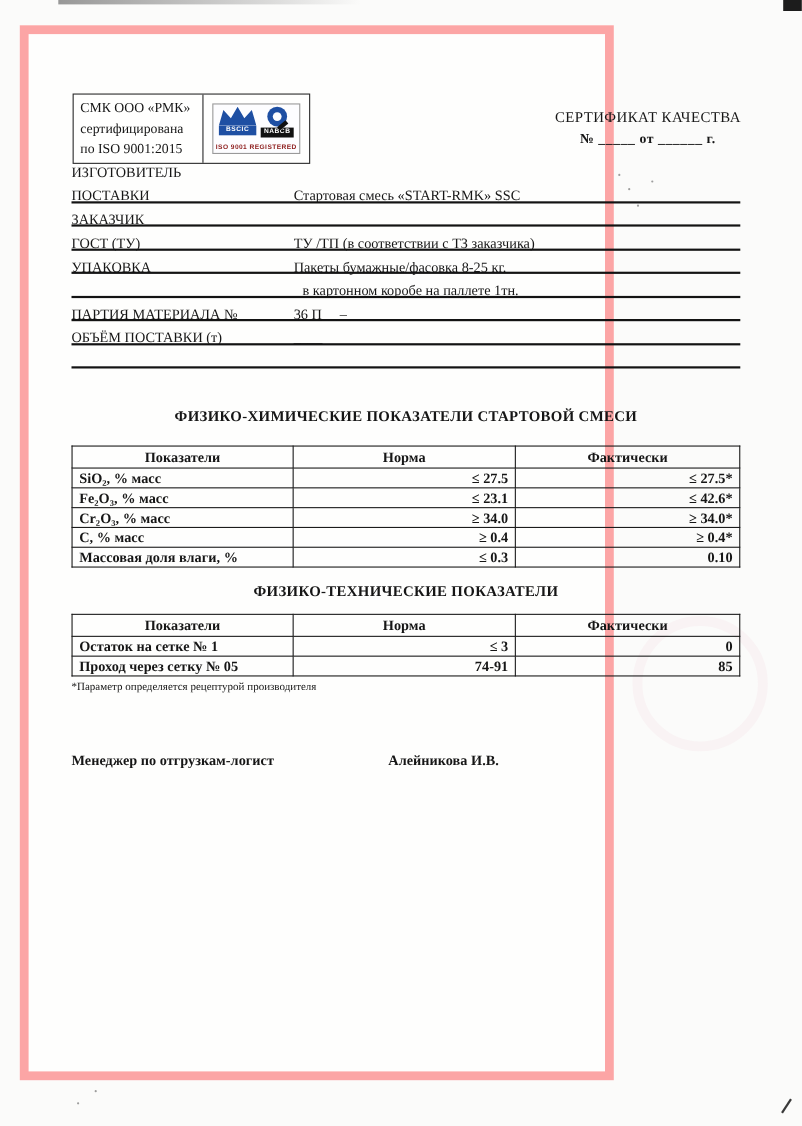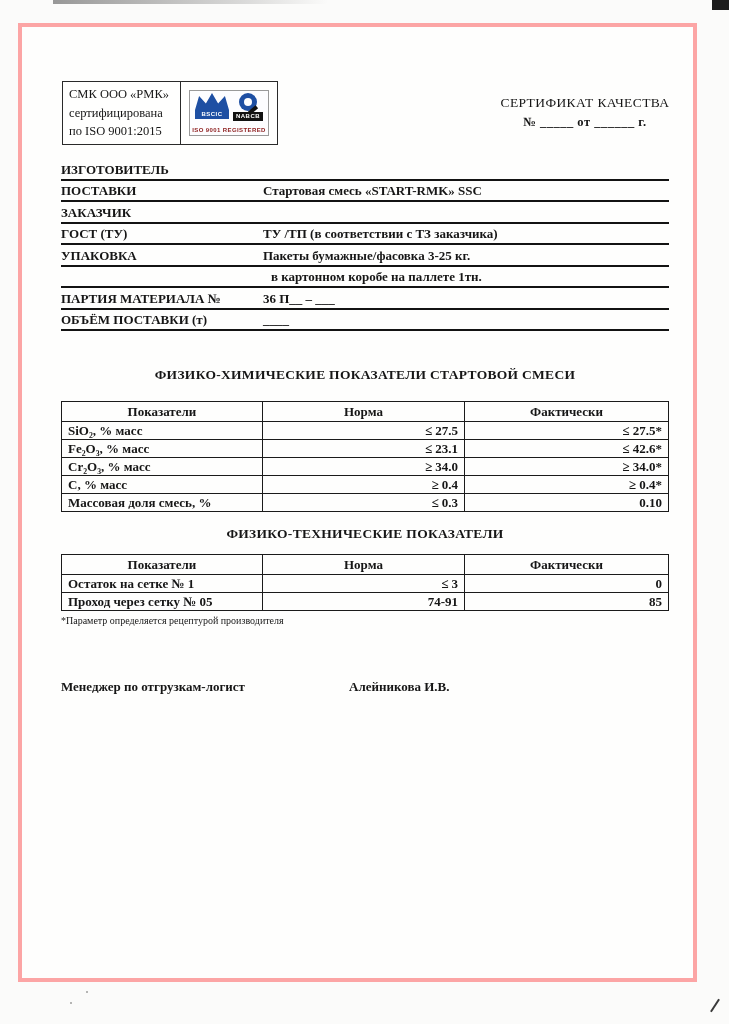--- a/index.html
+++ b/index.html
@@ -4,22 +4,22 @@
 <style>
   html,body{margin:0;padding:0;}
   body{
     width:729px;height:1024px;position:relative;overflow:hidden;
     background:#fbfbfa;
     font-family:"Liberation Serif","DejaVu Serif",serif;
     color:#161616;
   }
   
   .page{
-    position:absolute;left:18px;top:23px;width:679px;height:959px;
-    background:#fefefd;border:4px solid #fca5a5;box-sizing:border-box;
+    position:absolute;left:18px;top:23px;width:540px;height:959px;
+    background:#fefefd;border:8px solid #fca5a5;box-sizing:border-box;
   }
   
   .edge-top{position:absolute;left:53px;top:0;width:275px;height:4px;
     background:linear-gradient(90deg,rgba(70,70,70,.55),rgba(120,120,120,.25) 70%,transparent);}
   .corner-chip{position:absolute;right:0;top:0;width:17px;height:10px;background:#1c1c1c;}
   .bottom-slash{position:absolute;left:714px;top:998px;width:2px;height:15px;
     background:#3a3a3a;transform:rotate(33deg);}
   .speck{position:absolute;width:2px;height:2px;border-radius:50%;background:rgba(80,80,80,.55);}
   
   .stain{position:absolute;border-radius:50%;pointer-events:none;}
@@ -60,21 +60,21 @@
   .badge-bottom{position:absolute;left:0;right:0;bottom:1px;text-align:center;
     font-family:"Liberation Sans","DejaVu Sans",sans-serif;font-size:6px;font-weight:bold;
     color:#8b1a1a;letter-spacing:.4px;line-height:7px;}
   
   .titleblock{position:absolute;left:448px;top:68px;width:230px;text-align:center;}
   .doc-title{font-size:13.5px;letter-spacing:.4px;}
   .doc-number{font-size:12.5px;font-weight:bold;margin-top:4px;letter-spacing:.5px;}
   
   .fields{position:absolute;left:39px;top:132px;width:608px;}
   .frow{display:flex;align-items:flex-end;height:21.5px;border-bottom:2.2px solid #131313;
-    font-weight:bold;font-size:13px;box-sizing:border-box;padding-bottom:1px;}
+    font-weight:normal;font-size:13px;box-sizing:border-box;padding-bottom:18px;}
   .flabel{flex:0 0 202px;white-space:nowrap;}
   .fvalue{flex:1;white-space:nowrap;}
   .frow:nth-child(6) .fvalue{padding-left:8px;}
   
   .sec-title{position:absolute;left:39px;width:608px;text-align:center;
     font-weight:bold;font-size:13.5px;letter-spacing:.3px;}
   .sec1{top:340px;}
   .sec2{top:499px;}
   
   table.dtab{position:absolute;left:39px;width:608px;border-collapse:collapse;
@@ -161,21 +161,21 @@
     </div>
     <div class="frow">
       <span class="flabel">ЗАКАЗЧИК</span>
     </div>
     <div class="frow">
       <span class="flabel">ГОСТ (ТУ)</span>
       <span class="fvalue">ТУ /ТП  (в соответствии с ТЗ заказчика)</span>
     </div>
     <div class="frow">
       <span class="flabel">УПАКОВКА</span>
-      <span class="fvalue">Пакеты бумажные/фасовка  3-25 кг.</span>
+      <span class="fvalue">Пакеты бумажные/фасовка  8-25 кг.</span>
     </div>
     <div class="frow">
       <span class="flabel"></span>
       <span class="fvalue">в  картонном коробе на паллете 1тн.</span>
     </div>
     <div class="frow">
       <span class="flabel">ПАРТИЯ МАТЕРИАЛА №</span>
       <span class="fvalue">36 П__  –  ___</span>
     </div>
     <div class="frow">
@@ -213,21 +213,21 @@
         <td class="c1">Cr₂O₃, % масс</td>
         <td class="c2">≥ 34.0</td>
         <td class="c3">≥ 34.0*</td>
       </tr>
       <tr>
         <td class="c1">C, % масс</td>
         <td class="c2">≥ 0.4</td>
         <td class="c3">≥ 0.4*</td>
       </tr>
       <tr>
-        <td class="c1">Массовая доля смесь, %</td>
+        <td class="c1">Массовая доля влаги, %</td>
         <td class="c2">≤  0.3</td>
         <td class="c3">0.10</td>
       </tr>
     </tbody>
   </table>
 
   <div class="sec-title sec2">ФИЗИКО-ТЕХНИЧЕСКИЕ ПОКАЗАТЕЛИ</div>
   <table class="dtab tab2">
     <colgroup>
         <col class="w1">

